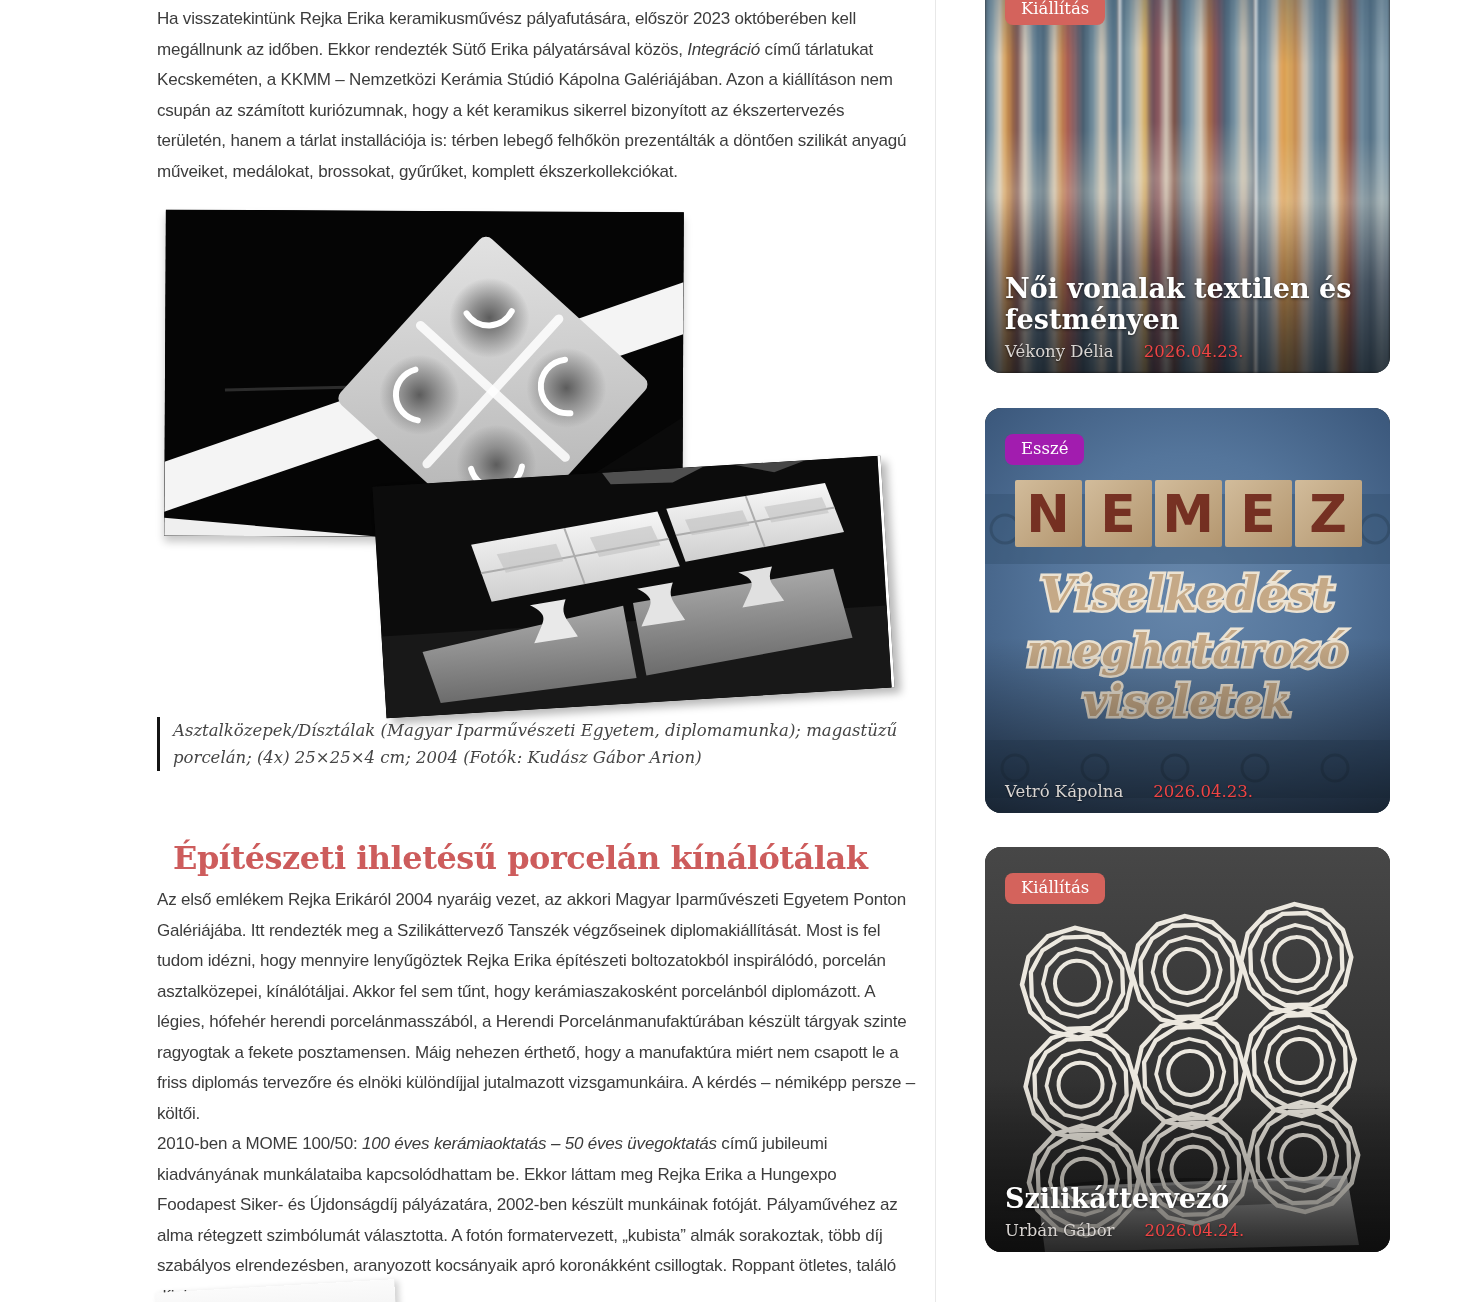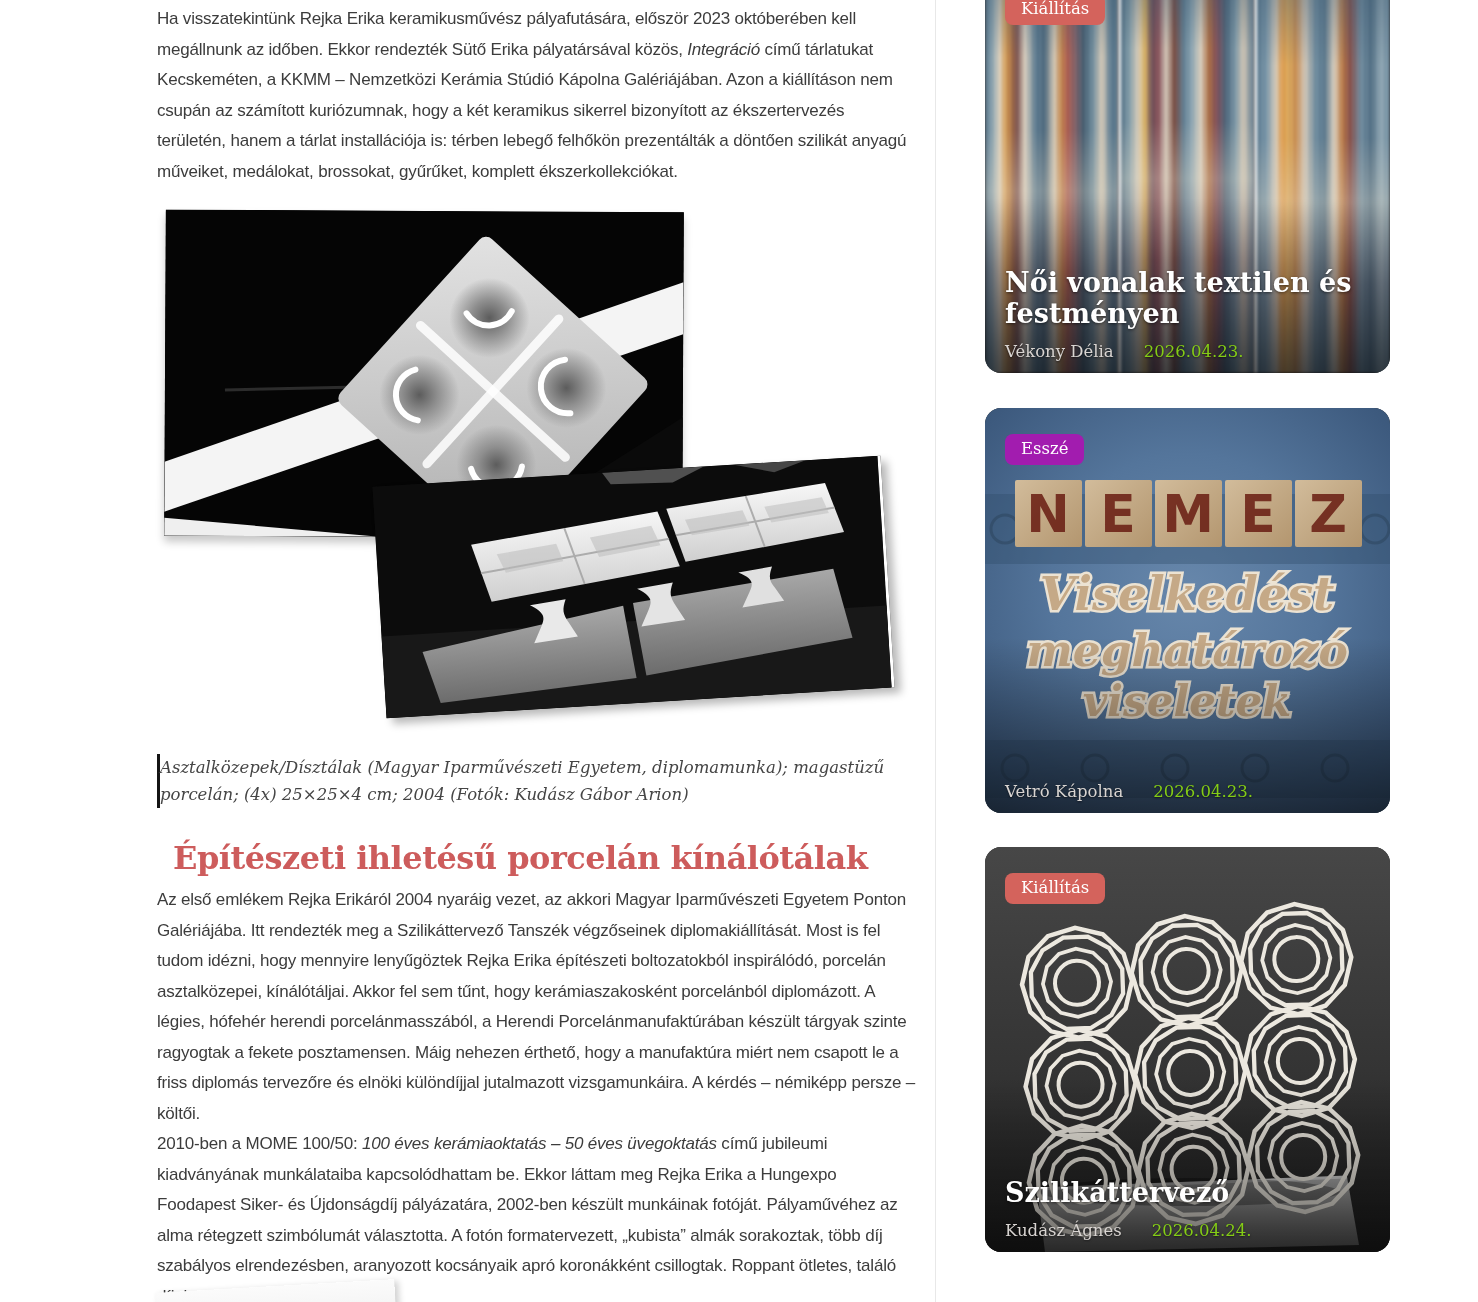--- a/index.html
+++ b/index.html
@@ -13,22 +13,22 @@
 
   
   .fig1{position:absolute;left:157px;top:210px;width:758px;height:528px;}
   .photo1{position:absolute;left:8px;top:1px;width:518px;height:326px;
           box-shadow:0 6px 9px rgba(0,0,0,.22);background:#000;transform:rotate(.3deg);}
   .photo2{position:absolute;left:222px;top:261px;width:506px;height:232px;
           transform:rotate(-3.5deg);box-shadow:6px 6px 9px rgba(0,0,0,.28);
           border-right:3px solid #fff;background:#0c0c0c;}
   .photo1 svg,.photo2 svg{display:block;width:100%;height:100%;}
 
-  .caption{position:absolute;left:157px;top:754px;width:740px;border-left:3px solid #141414;
-           font-family:"DejaVu Serif",serif;font-style:italic;
+  .caption{position:absolute;left:157px;top:717px;width:740px;border-left:3px solid #141414;
+           padding-left:13px;font-family:"DejaVu Serif",serif;font-style:italic;
            font-size:16.5px;line-height:27px;color:#454545;}
 
   .section-heading{position:absolute;left:157px;top:820px;margin:16px;white-space:nowrap;
            font-family:"DejaVu Serif",serif;font-weight:700;font-size:32px;line-height:44px;
            color:#cd5c5c;letter-spacing:-0.5px;}
 
   .fig2-sliver{position:absolute;left:156px;top:1286px;width:240px;height:60px;
            background:linear-gradient(180deg,#fbfbfb,#ededed);transform:rotate(-3.3deg);
            box-shadow:4px 2px 6px rgba(0,0,0,.18);}
 
@@ -42,23 +42,23 @@
   .card-media svg{display:block;width:100%;height:100%;}
   .card-shade{position:absolute;left:0;right:0;bottom:0;height:175px;
         background:linear-gradient(180deg,rgba(0,0,0,0) 0%,rgba(0,0,0,.55) 100%);}
   .badge{position:absolute;left:20px;top:26px;padding:5px 16px 7px;border-radius:8px;
         font-family:"DejaVu Serif",serif;font-size:16.5px;color:#fff;}
   .badge-red{background:#d4635c;}
   .badge-blue{background:#a21caf;}
   .card-body{position:absolute;left:20px;right:20px;bottom:12px;}
   .card-title{margin:0;font-family:"DejaVu Serif",serif;font-weight:700;font-size:27px;
         line-height:31px;color:#ffffff;text-shadow:0 1px 3px rgba(0,0,0,.55);}
-  .card-meta{margin-top:13px;display:flex;gap:30px;font-family:"DejaVu Serif",serif;
+  .card-meta{margin-top:7px;display:flex;gap:30px;font-family:"DejaVu Serif",serif;
         font-size:16.5px;color:#d8d4d1;text-shadow:0 1px 2px rgba(0,0,0,.5);}
-  .card-meta .date{color:#84cc16;}
+  .card-meta .date{color:#ef4444;}
 
   
   .media-textile{position:absolute;inset:0;display:flex;}
   .tex-panel{flex:1;filter:blur(1.5px) saturate(.92);
      background:
        linear-gradient(180deg,rgba(55,85,110,.5) 0%,rgba(55,85,110,0) 22%,rgba(238,226,202,0) 40%,
                        rgba(238,226,202,.28) 55%,rgba(90,50,60,.18) 75%,rgba(45,65,90,.38) 100%),
        repeating-linear-gradient(90deg,rgba(255,255,255,.12) 0 1px,rgba(20,30,45,.10) 2px 3px,rgba(0,0,0,0) 3px 5px),
        linear-gradient(90deg,#54748b 0%,#83a1b1 5%,#e3d6c0 11%,#e0a455 15%,#b9763c 19%,#7b4a47 24%,
                        #e0d5c2 30%,#587a92 38%,#49677e 45%,#d9cdb8 52%,#cc8846 57%,#b4584a 62%,
@@ -295,19 +295,19 @@
           <use href="#ringCell" x="205" y="322"></use>
           <use href="#ringCell" x="315" y="314"></use>
         </g>
       </svg>
     </div>
     <div class="card-shade"></div>
     <span class="badge badge-red">Kiállítás</span>
     <div class="card-body">
       <h3 class="card-title">Szilikáttervező</h3>
       <div class="card-meta">
-        <span class="author">Kudász Ágnes</span>
+        <span class="author">Urbán Gábor</span>
         <span class="date">2026.04.24.</span>
       </div>
     </div>
   </article>
 
 </div>
 
 </body></html>

